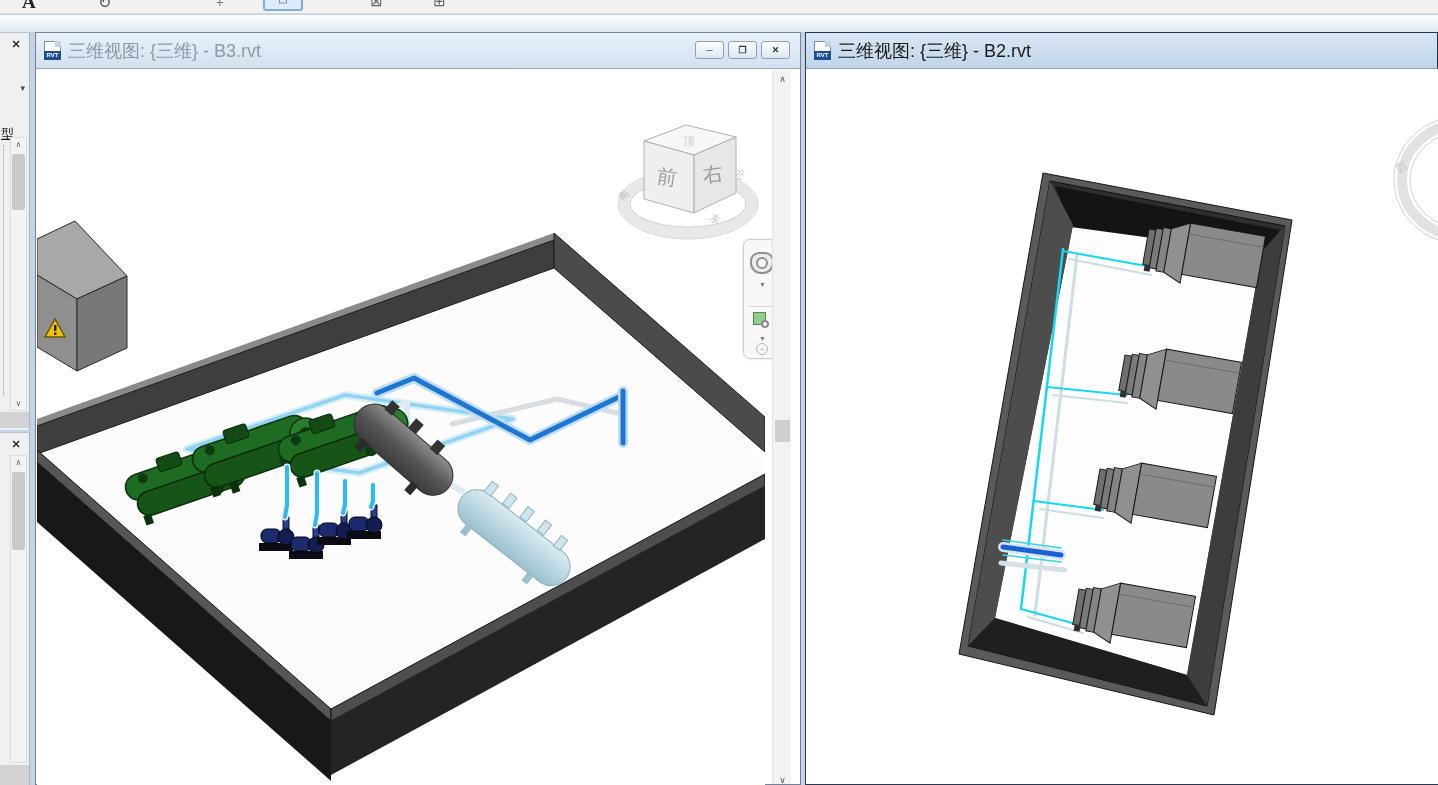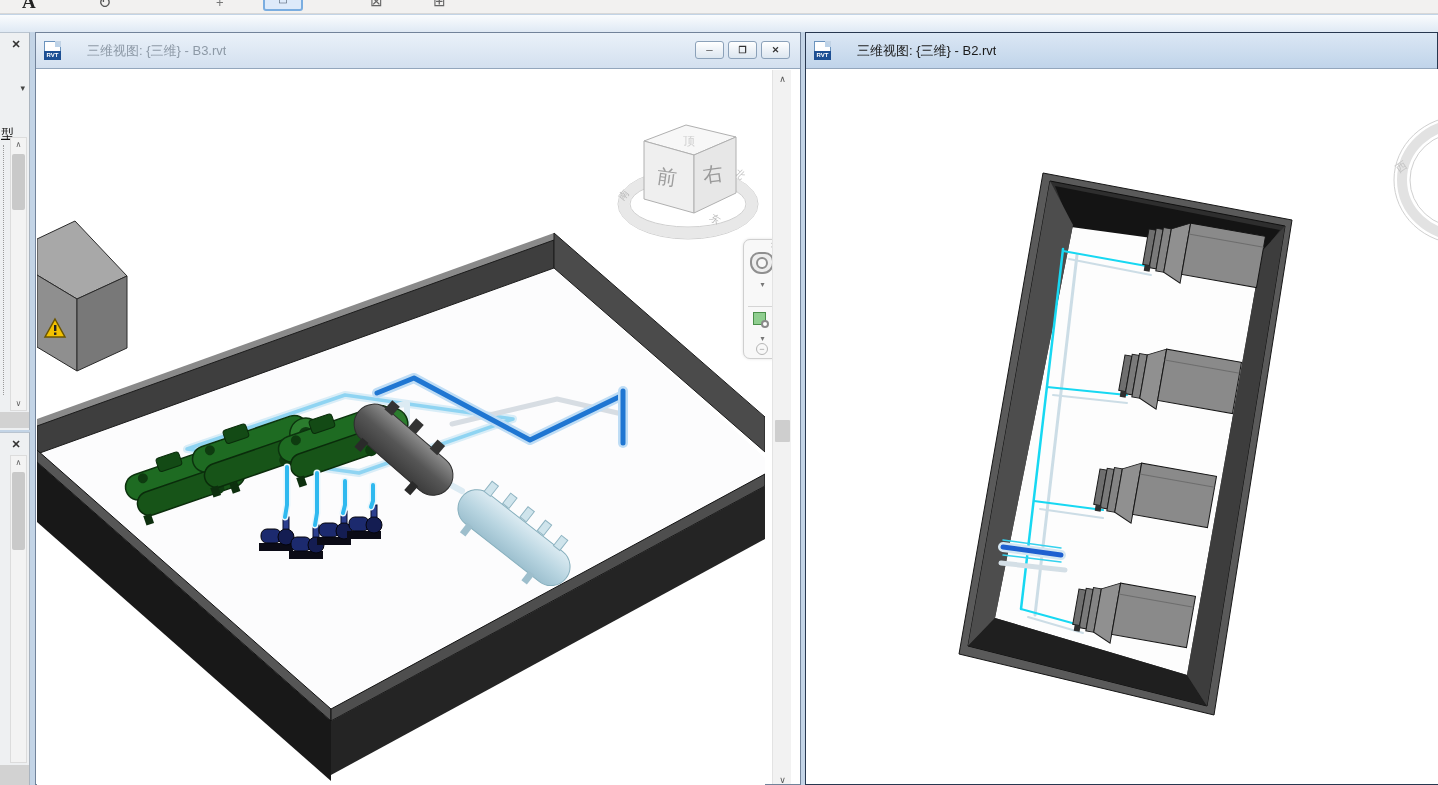--- a/index.html
+++ b/index.html
@@ -28,21 +28,21 @@
   
   .child-window { position:absolute; background:#fff; }
   #win-left { left:35px; top:32px; width:766px; height:753px; border:1px solid #72839a; }
   #win-right { left:805px; top:32px; width:633px; height:753px; border:1px solid #27374f; }
   .titlebar { position:absolute; left:0; top:0; right:0; height:36px; display:flex; align-items:center; padding-left:8px; border-bottom:1px solid #93a6bc; }
   #win-left .titlebar { background:linear-gradient(#eaf1f9,#d3e0ef); }
   #win-right .titlebar { background:linear-gradient(#dbe7f4,#c0d4ea); }
   .rvt-icon { position:relative; width:17px; height:19px; background:#fff; border:1px solid #6b93bd; margin-right:7px; flex:0 0 auto; }
   .rvt-fold { position:absolute; right:-1px; top:-1px; width:0; height:0; border-left:6px solid #bcd2e8; border-top:6px solid #c3d4e6; }
   .rvt-band { position:absolute; left:-1px; right:-1px; bottom:-1px; height:9px; background:#1d4f93; color:#fff; font-size:6px; font-weight:bold; text-align:center; line-height:9px; letter-spacing:0; }
-  .title-text { font-size:13px; white-space:nowrap; overflow:hidden;margin-left:19px; }
+  .title-text { font-size:18px; white-space:nowrap; overflow:hidden; }
   #win-left .title-text { color:#8d99a6; }
   #win-right .title-text { color:#1a1a1a; }
   .win-controls { position:absolute; right:10px; top:8px; display:flex; gap:4px; }
   .win-btn { width:29px; height:18px; background:linear-gradient(#ffffff,#dce6f0); border:1px solid #8ba1b9; border-radius:3px; font-size:9px; color:#333; text-align:center; line-height:16px; font-weight:bold; }
 
   .viewport { position:absolute; left:1px; top:36px; background:#fff; }
 
   
   .vscroll { position:absolute; right:9px; top:37px; bottom:0; width:19px; background:#f2f2f2; border-left:1px solid #e3e3e3; }
   .vs-arrow { position:absolute; left:0; width:19px; height:15px; text-align:center; font-size:9px; color:#555; line-height:15px; }

